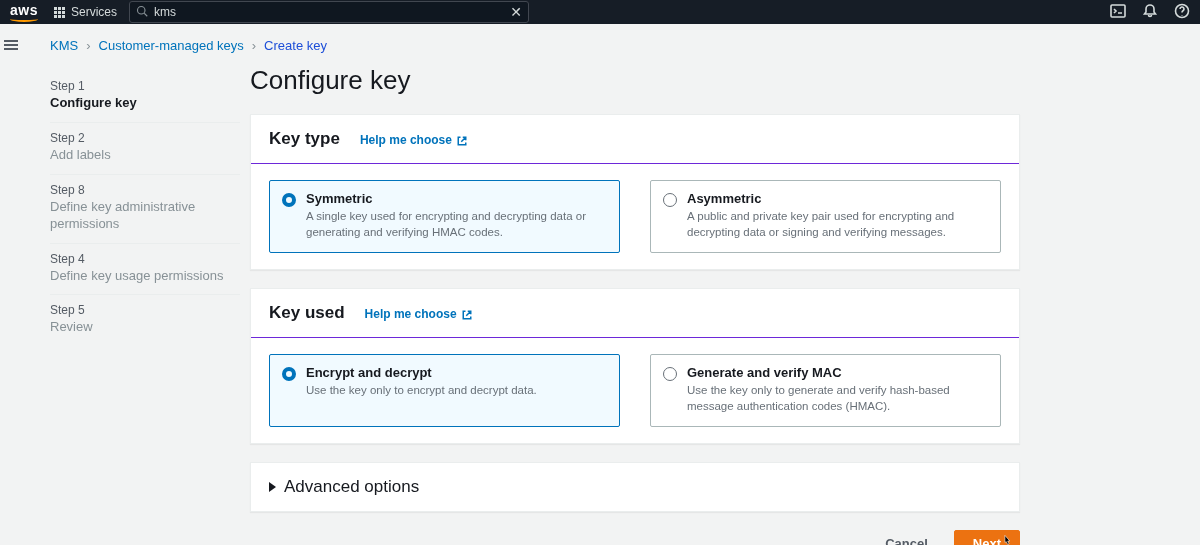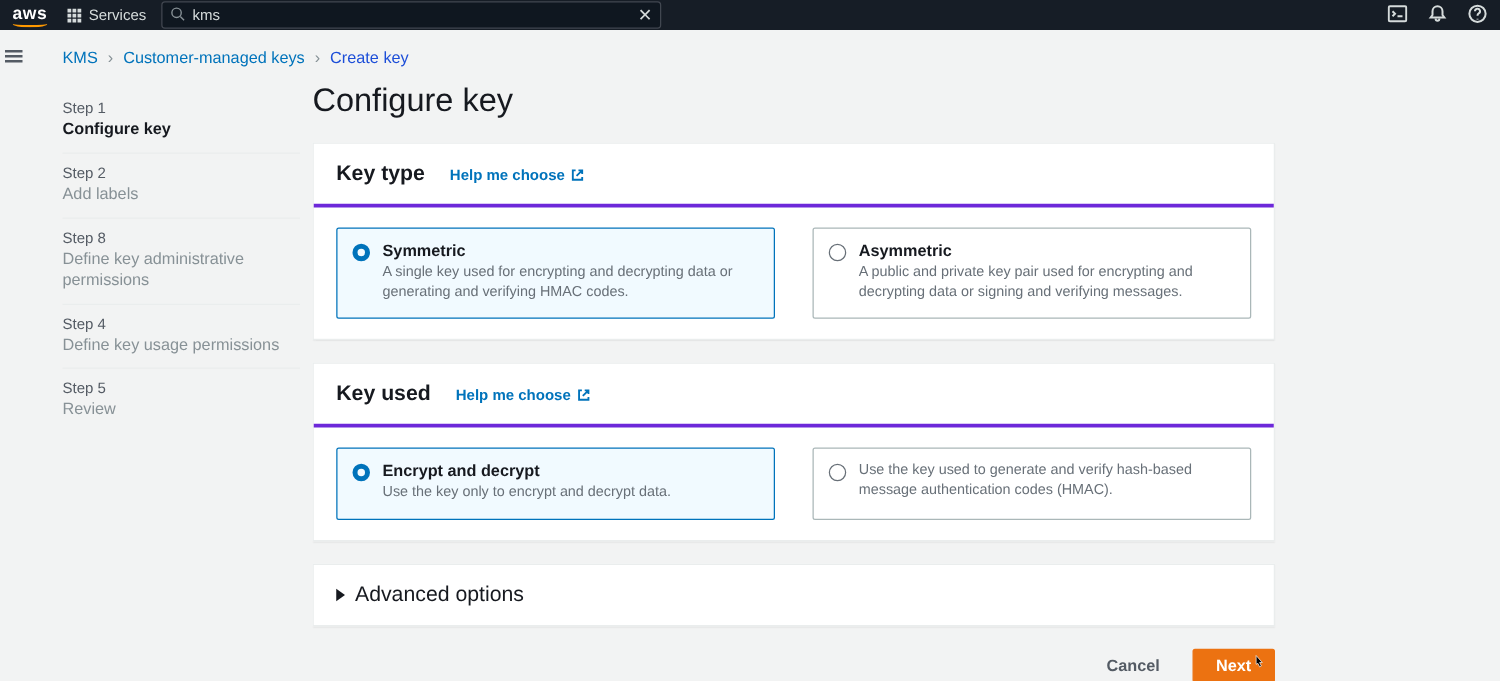--- a/index.html
+++ b/index.html
@@ -39,23 +39,23 @@
   .step:last-child { border-bottom: none; }
   .step-num { font-size: 12px; color: #545b64; }
   .step-label { font-size: 13px; color: #879196; line-height: 1.3; margin-top: 2px; }
   .step.active .step-label { color: #16191f; font-weight: 700; }
   
   
   .main-col { flex: 1; max-width: 770px; margin-left: 10px; }
   .page-title { font-size: 26px; font-weight: 400; margin-bottom: 18px; }
   
   .panel { background: #fff; border: 1px solid #eaeded; box-shadow: 0 1px 1px rgba(0,0,0,0.05); margin-bottom: 18px; }
-  .panel-header { padding: 14px 18px; border-bottom: 3px solid #6d28d9; display: flex; align-items: baseline; gap: 10px; }
+  .panel-header { padding: 14px 18px; border-bottom: 1px solid #6d28d9; display: flex; align-items: baseline; gap: 10px; }
   .panel-title { font-size: 17px; font-weight: 700; }
-  .help-link { color: #0073bb; font-size: 12px; font-weight: 700; text-decoration: none; display: inline-flex; align-items: center; gap: 4px; cursor: pointer; padding-left: 10px; }
+  .help-link { color: #0073bb; font-size: 12px; font-weight: 700; text-decoration: none; display: inline-flex; align-items: flex-end; gap: 4px; cursor: pointer; padding-left: 10px; }
   .ext-icon { width: 12px; height: 12px; stroke: #0073bb; fill: none; stroke-width: 2; }
   
   .panel-body { padding: 16px 18px; }
   .tile-row { display: flex; gap: 30px; justify-content: flex-end; }
   .tile { flex: 1; border: 1px solid #aab7b8; border-radius: 2px; padding: 10px 12px 12px 12px; display: flex; gap: 10px; cursor: pointer; background: #fff; }
   .tile.selected { border-color: #0073bb; background: #f1faff; }
   .radio { width: 14px; height: 14px; border-radius: 50%; border: 1px solid #687078; margin-top: 2px; flex-shrink: 0; position: relative; }
   .tile.selected .radio { border-color: #0073bb; border-width: 4.5px; width: 14px; height: 14px; }
   .tile-title { font-size: 13px; font-weight: 700; color: #16191f; margin-bottom: 3px; }
   .tile-desc { font-size: 11.5px; color: #687078; line-height: 1.35; }
@@ -206,21 +206,22 @@
                 <div class="tile selected">
                   <div class="radio"></div>
                   <div>
                     <div class="tile-title">Encrypt and decrypt</div>
                     <div class="tile-desc">Use the key only to encrypt and decrypt data.</div>
                   </div>
                 </div>
                 <div class="tile">
                   <div class="radio"></div>
                   <div>
-                    <div class="tile-desc">Use the key used to generate and verify hash-based message authentication codes (HMAC).</div>
+                    <div class="tile-title">Generate and verify MAC</div>
+                    <div class="tile-desc">Use the key only to generate and verify hash-based message authentication codes (HMAC).</div>
                   </div>
                 </div>
               </div>
           </div>
         </div>
 
         <div class="expander">
           <span class="caret"></span>
           <span class="expander-title">Advanced options</span>
         </div>

